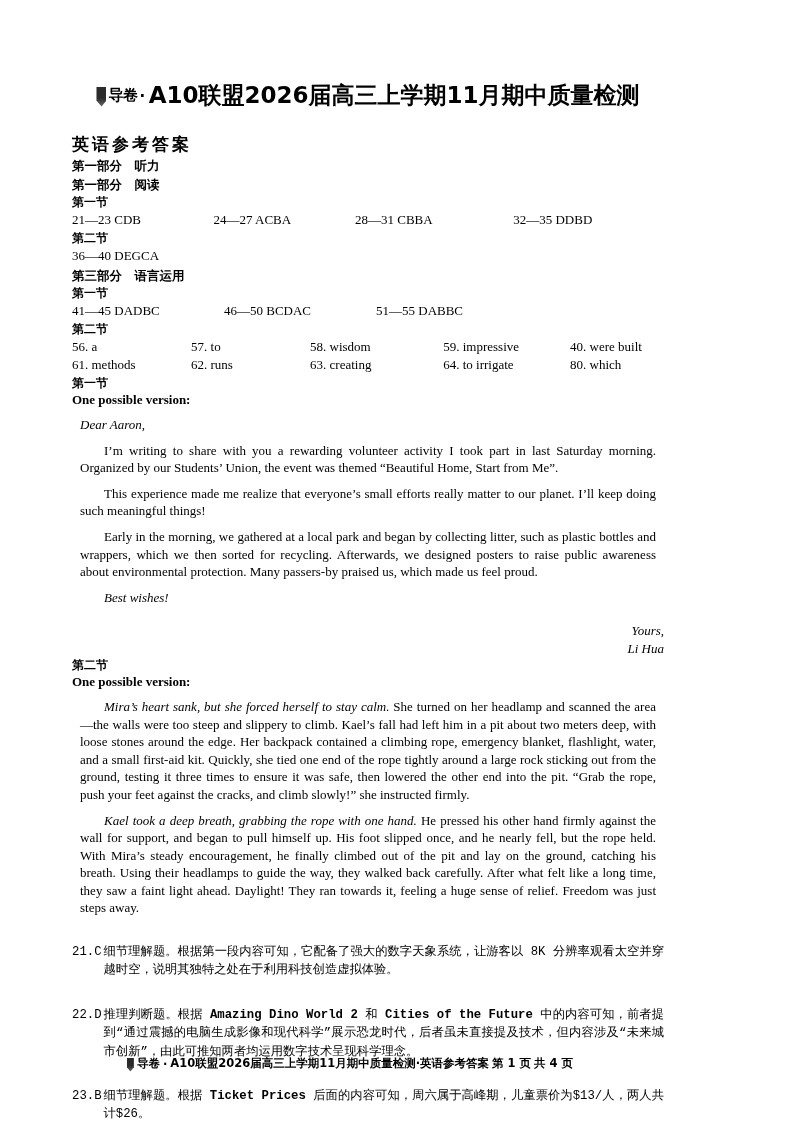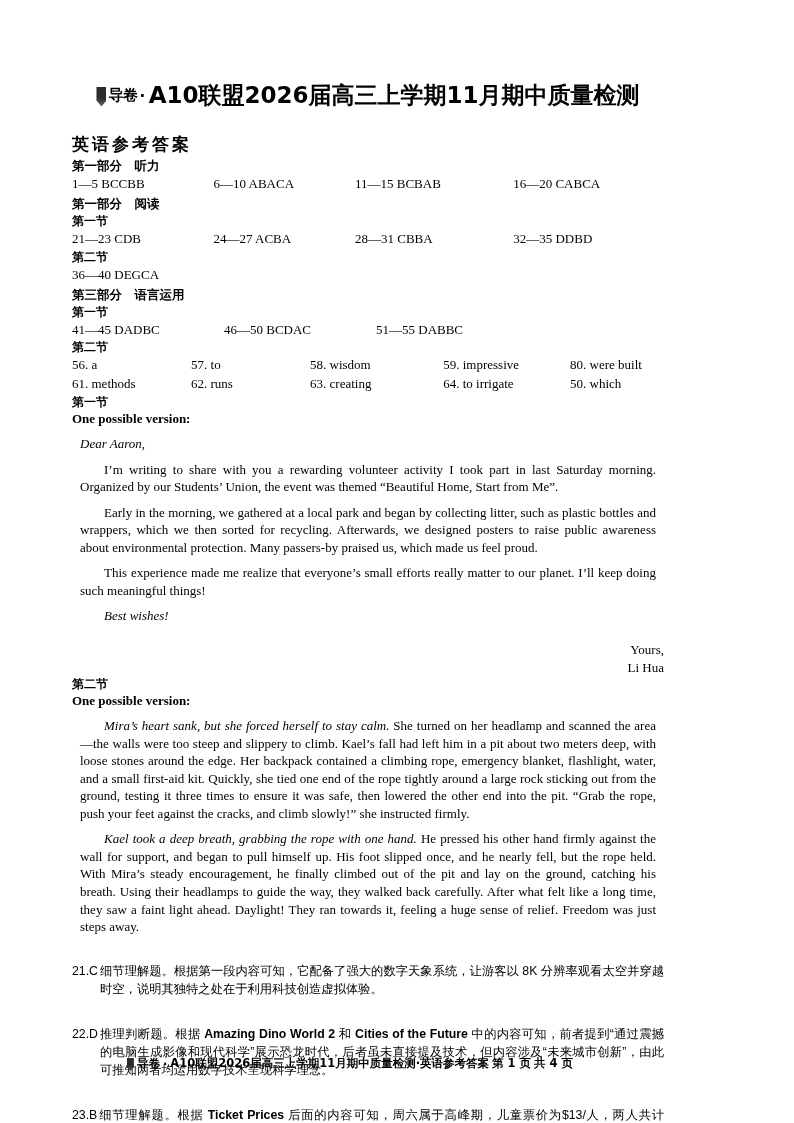--- a/index.html
+++ b/index.html
@@ -99,32 +99,33 @@
   }
   p.body {
     font-size: 13px;
     line-height: 1.35;
     margin: 8px;
     text-align: justify;
   }
   p.indent { text-indent: 24px; }
   .sign {
     text-align: right;
+    font-style: italic;
     font-size: 13px;
     line-height: 1.35;
   }
   .expl {
     font-family: "DejaVu Sans", sans-serif;
     font-size: 12.3px;
     line-height: 1.5;
     text-align: justify;
   }
   .qrow {
     display: flex;
-    font-family: Liberation Sans, sans-serif;
+    font-family: Liberation Mono, monospace;
     font-size: 12.3px;
     line-height: 1.5;
     text-align: justify;
     margin-top: 26px;
   }
   .qlabel {
     flex: 0 0 auto;
     white-space: nowrap;
     padding-right: 2px;
   }
@@ -165,26 +166,20 @@
       <span class="brand-icon"></span>
       <span>导卷</span>
       <span>·</span>
     </span>
     <span class="header-title">A10联盟2026届高三上学期11月期中质量检测</span>
   </div>
 
   <div class="doc-subtitle">英语参考答案</div>
 
   <div class="sec-head">第一部分　听力</div>
-  <div class="ans-row">
-    <span class="c1 eng">1—5 BCCBB</span>
-    <span class="c2 eng">6—10 ABACA</span>
-    <span class="c3 eng">11—15 BCBAB</span>
-    <span class="c4 eng">16—20 CABCA</span>
-  </div>
 
   <div class="sec-head">第一部分　阅读</div>
   <div class="sub-head">第一节</div>
   <div class="ans-row">
     <span class="c1 eng">21—23 CDB</span>
     <span class="c2 eng">24—27 ACBA</span>
     <span class="c3 eng">28—31 CBBA</span>
     <span class="c4 eng">32—35 DDBD</span>
   </div>
   <div class="sub-head">第二节</div>
@@ -198,36 +193,36 @@
     <span class="c1 eng">41—45 DADBC</span>
     <span class="c2 eng">46—50 BCDAC</span>
     <span class="c3 eng">51—55 DABBC</span>
   </div>
   <div class="sub-head">第二节</div>
   <div class="ans-row">
     <span class="c1 eng">56. a</span>
     <span class="c2 eng">57. to</span>
     <span class="c3 eng">58. wisdom</span>
     <span class="c4 eng">59. impressive</span>
-    <span class="c5 eng">80. were built</span>
+    <span class="c5 eng">40. were built</span>
   </div>
   <div class="ans-row">
     <span class="c1 eng">61. methods</span>
     <span class="c2 eng">62. runs</span>
     <span class="c3 eng">63. creating</span>
     <span class="c4 eng">64. to irrigate</span>
-    <span class="c5 eng">50. which</span>
+    <span class="c5 eng">80. which</span>
   </div>
 
   <div class="sub-head">第一节</div>
   <div class="bold-en">One possible version:</div>
   <p class="body ital">Dear Aaron,</p>
   <p class="body indent">I’m writing to share with you a rewarding volunteer activity I took part in last Saturday morning. Organized by our Students’ Union, the event was themed “Beautiful Home, Start from Me”.</p>
+  <p class="body indent">This experience made me realize that everyone’s small efforts really matter to our planet. I’ll keep doing such meaningful things!</p>
   <p class="body indent">Early in the morning, we gathered at a local park and began by collecting litter, such as plastic bottles and wrappers, which we then sorted for recycling. Afterwards, we designed posters to raise public awareness about environmental protection. Many passers-by praised us, which made us feel proud.</p>
-  <p class="body indent">This experience made me realize that everyone’s small efforts really matter to our planet. I’ll keep doing such meaningful things!</p>
   <p class="body indent ital">Best wishes!</p>
   <div class="sp8"></div>
   <div class="sign">Yours,</div>
   <div class="sign">Li Hua</div>
 
   <div class="sub-head">第二节</div>
   <div class="bold-en">One possible version:</div>
   <p class="body indent"><i>Mira’s heart sank, but she forced herself to stay calm.</i><span> She turned on her headlamp and scanned the area—the walls were too steep and slippery to climb. Kael’s fall had left him in a pit about two meters deep, with loose stones around the edge. Her backpack contained a climbing rope, emergency blanket, flashlight, water, and a small first-aid kit. Quickly, she tied one end of the rope tightly around a large rock sticking out from the ground, testing it three times to ensure it was safe, then lowered the other end into the pit. “Grab the rope, push your feet against the cracks, and climb slowly!” she instructed firmly.</span></p>
   <p class="body indent"><i>Kael took a deep breath, grabbing the rope with one hand.</i><span> He pressed his other hand firmly against the wall for support, and began to pull himself up. His foot slipped once, and he nearly fell, but the rope held. With Mira’s steady encouragement, he finally climbed out of the pit and lay on the ground, catching his breath. Using their headlamps to guide the way, they walked back carefully. After what felt like a long time, they saw a faint light ahead. Daylight! They ran towards it, feeling a huge sense of relief. Freedom was just steps away.</span></p>
 

